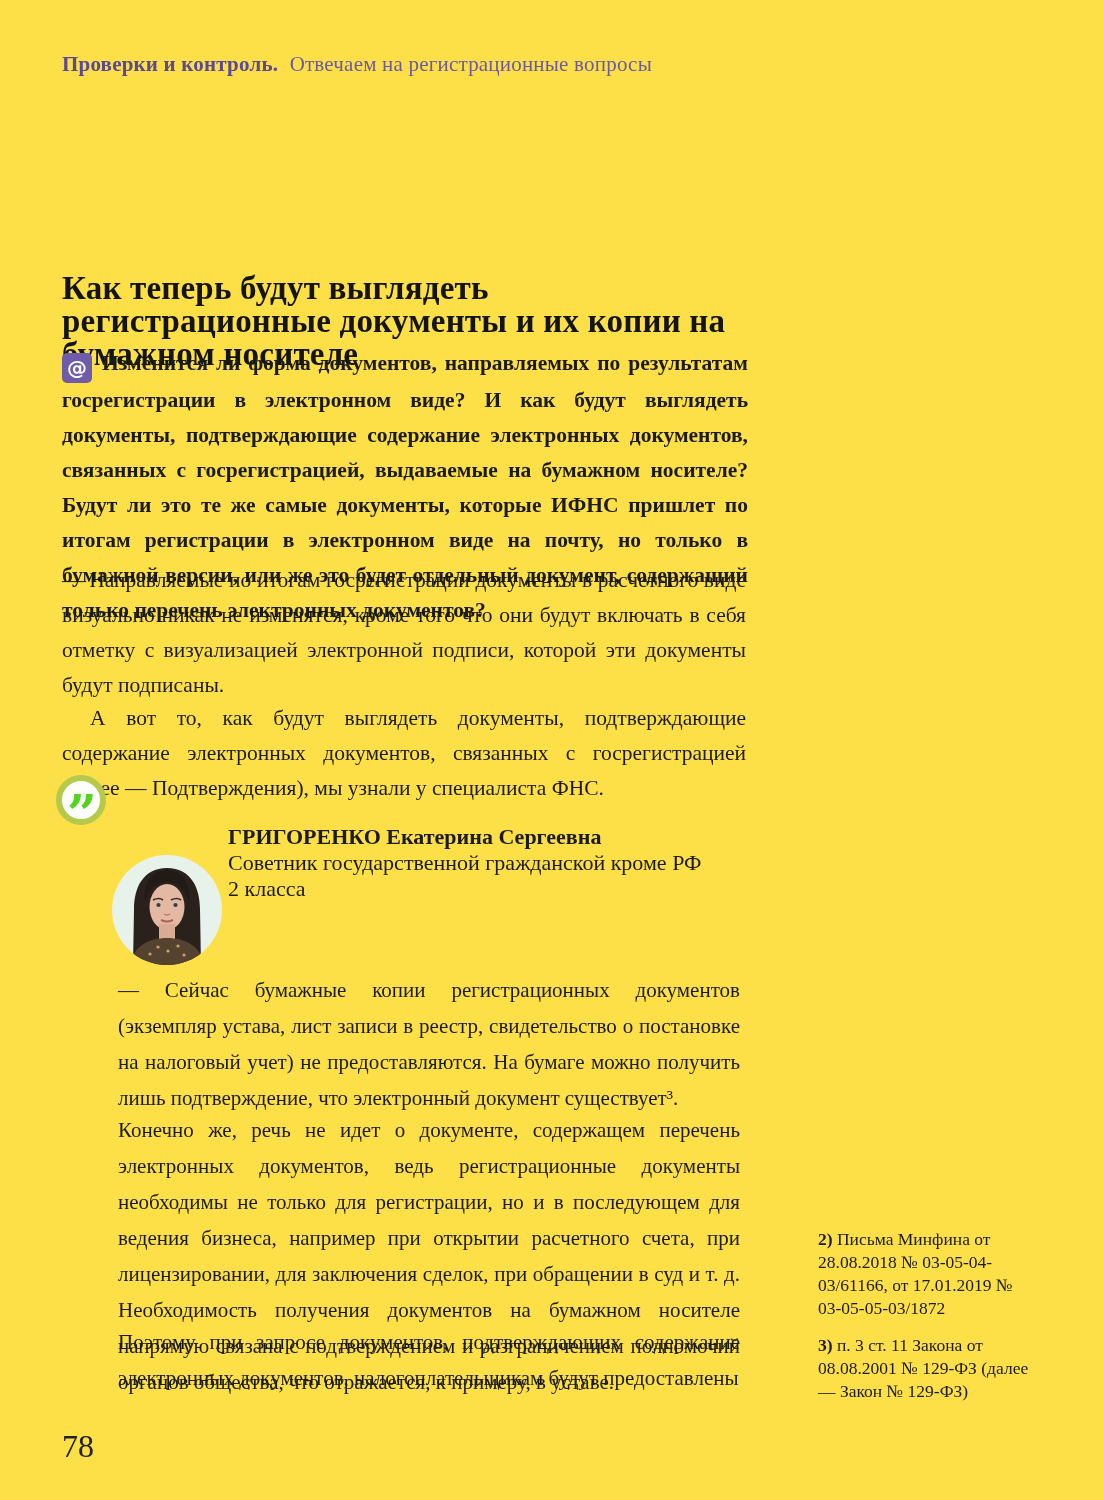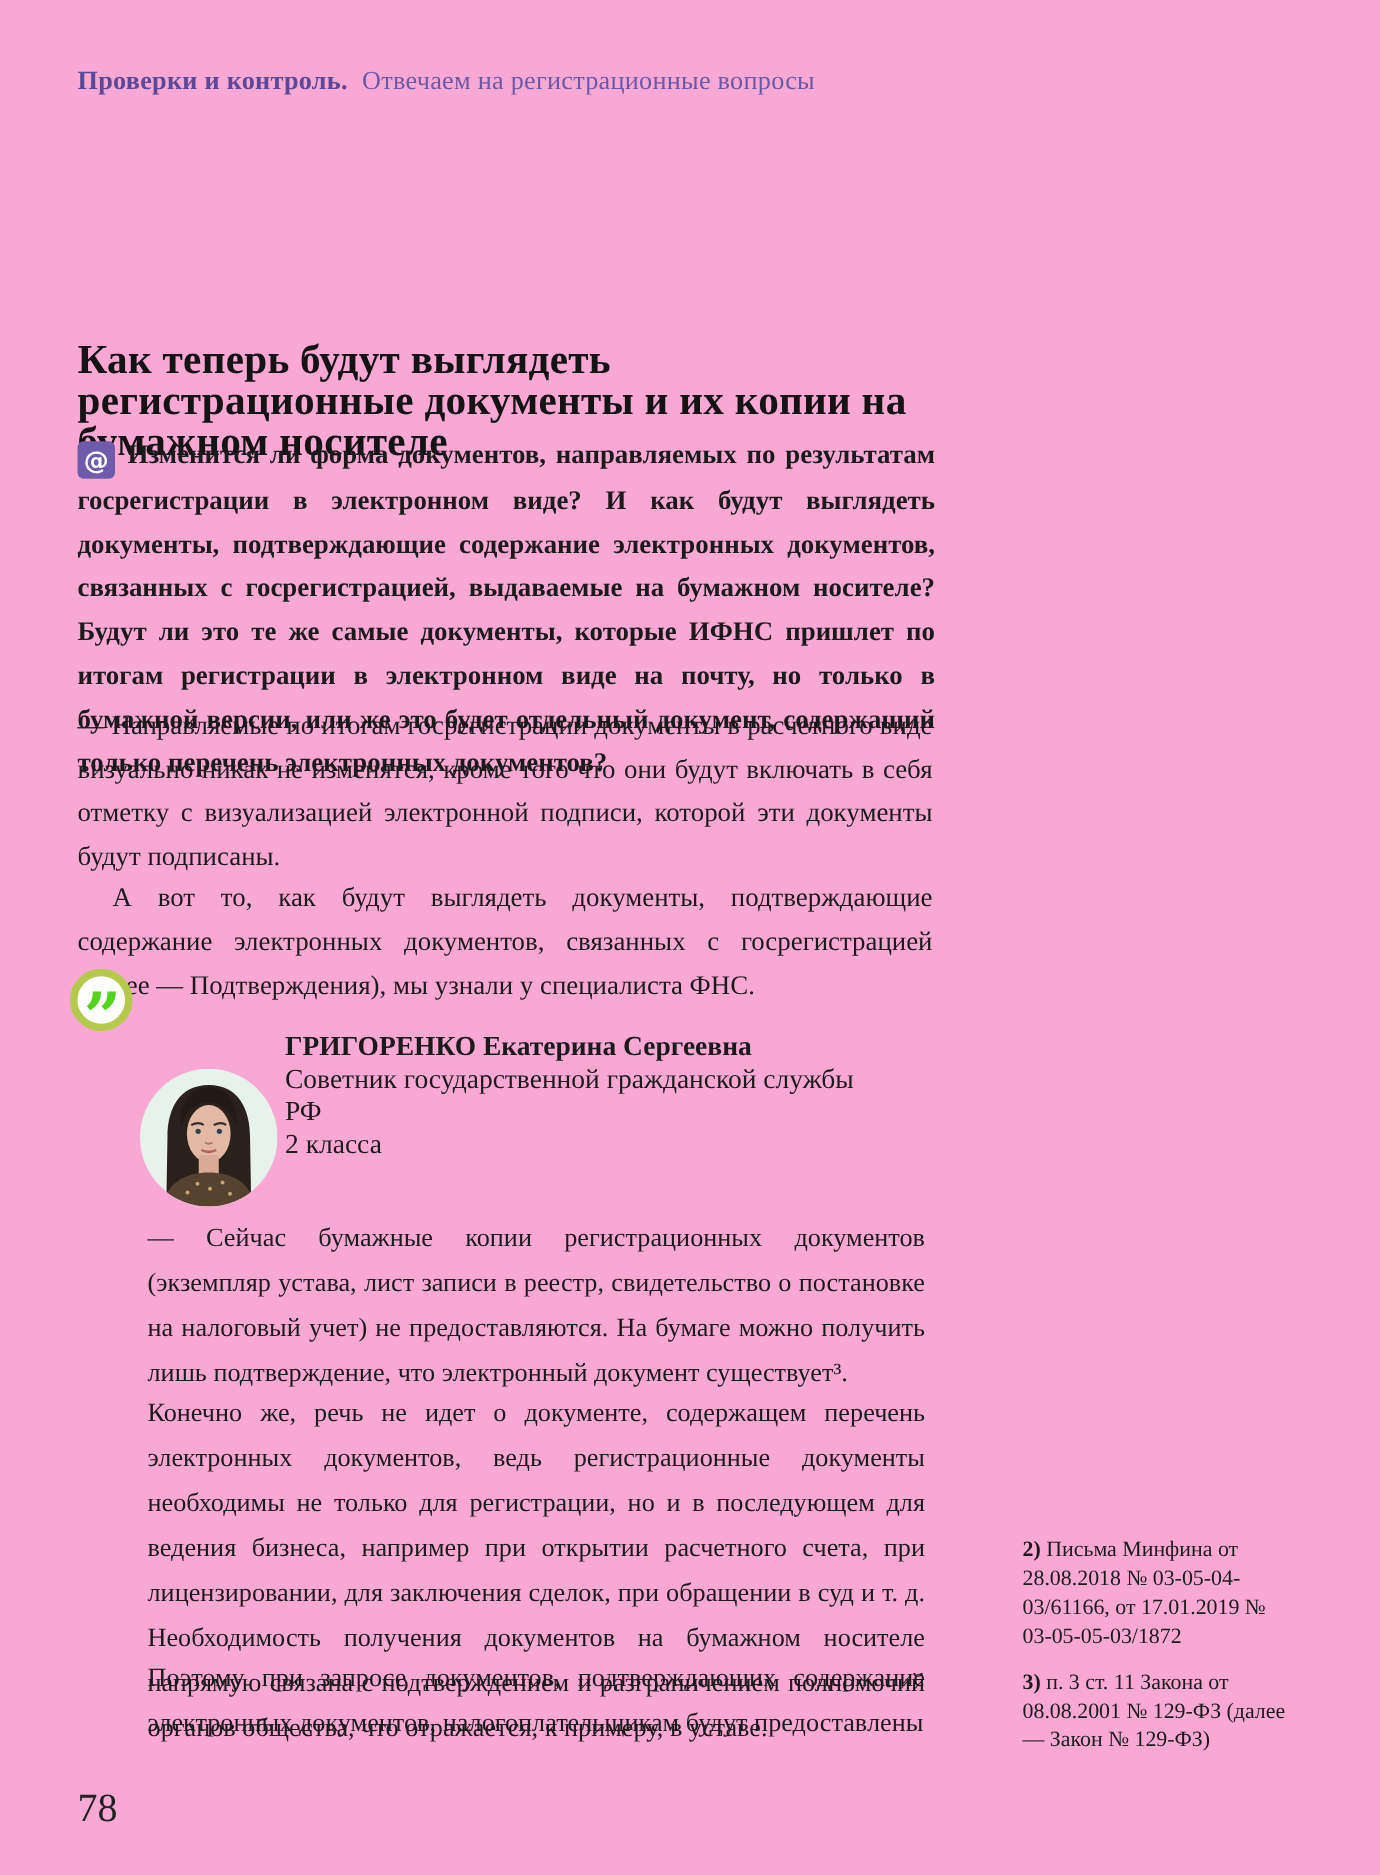--- a/index.html
+++ b/index.html
@@ -1,17 +1,17 @@
 <!DOCTYPE html>
 <html lang="ru"><head>
 <meta charset="utf-8">
 <style>
   html,body{margin:0;padding:0;background:#ffffff;}
   .page{
-    position:relative;width:1104px;height:1500px;background:#f9a8d4;
+    position:relative;width:1104px;height:1500px;background:#fde047;
     font-family:"Liberation Serif","DejaVu Serif",serif;color:#1b1b1b;
     overflow:hidden;
   }
   
   .running-head{position:absolute;left:62px;top:52px;font-size:21px;letter-spacing:.2px;}
   .rh-bold{font-weight:700;color:#5b4898;}
   .rh-light{font-weight:400;color:#6b59a8;margin-left:6px;}
   
   .para{
     position:absolute;left:62px;width:684px;font-size:21.5px;line-height:35px;
@@ -105,21 +105,21 @@
         <circle cx="46.5" cy="50" r="2.1" fill="#33414f"></circle>
         <circle cx="63.5" cy="50" r="2.1" fill="#33414f"></circle>
         <path d="M52 59 q3 2 6 0" stroke="#b07a66" stroke-width="1.4" fill="none"></path>
         <path d="M49 65 q6 3 12 0" stroke="#b2645c" stroke-width="2" fill="none"></path>
       </g>
     </svg>
   </span>
 
   <div class="expert-meta">
     <div class="expert-name">ГРИГОРЕНКО Екатерина Сергеевна</div>
-    <div class="expert-title">Советник государственной гражданской службы РФ</div>
+    <div class="expert-title">Советник государственной гражданской кроме РФ</div>
     <div class="expert-title">2 класса</div>
   </div>
 
   <p class="qpara" style="top:972px;">— Сейчас бумажные копии регистрационных документов (экземпляр устава, лист записи в реестр, свидетельство о постановке на налоговый учет) не предоставляются. На бумаге можно получить лишь подтверждение, что электронный документ существует³.</p>
   <p class="qpara" style="top:1112px;">Конечно же, речь не идет о документе, содержащем перечень электронных документов, ведь регистрационные документы необходимы не только для регистрации, но и в последующем для ведения бизнеса, например при открытии расчетного счета, при лицензировании, для заключения сделок, при обращении в суд и т. д. Необходимость получения документов на бумажном носителе напрямую связана с подтверждением и разграничением полномочий органов общества, что отражается, к примеру, в уставе.</p>
   <p class="qpara" style="top:1324px;">Поэтому при запросе документов, подтверждающих содержание электронных документов, налогоплательщикам будут предоставлены</p>
 
   <aside class="footnotes">
     <p class="footnote"><span class="fn-marker">2)</span>
       <span>Письма Минфина от 28.08.2018 № 03-05-04-03/61166, от 17.01.2019 № 03-05-05-03/1872</span></p>

